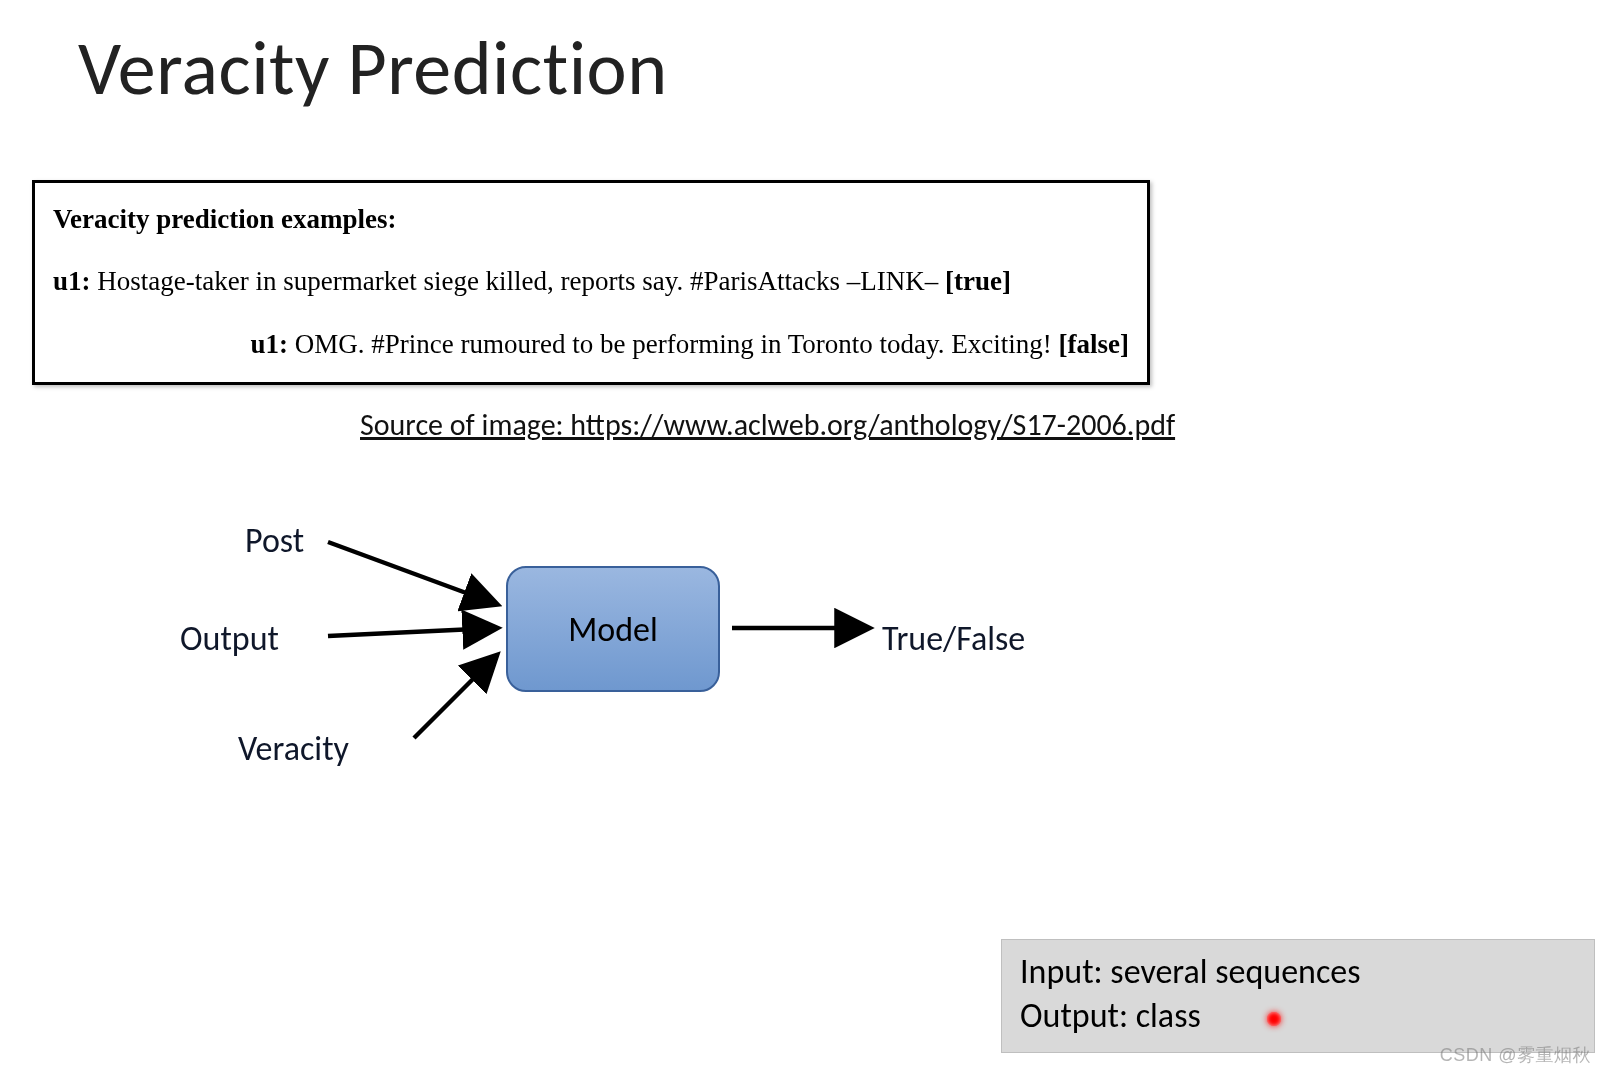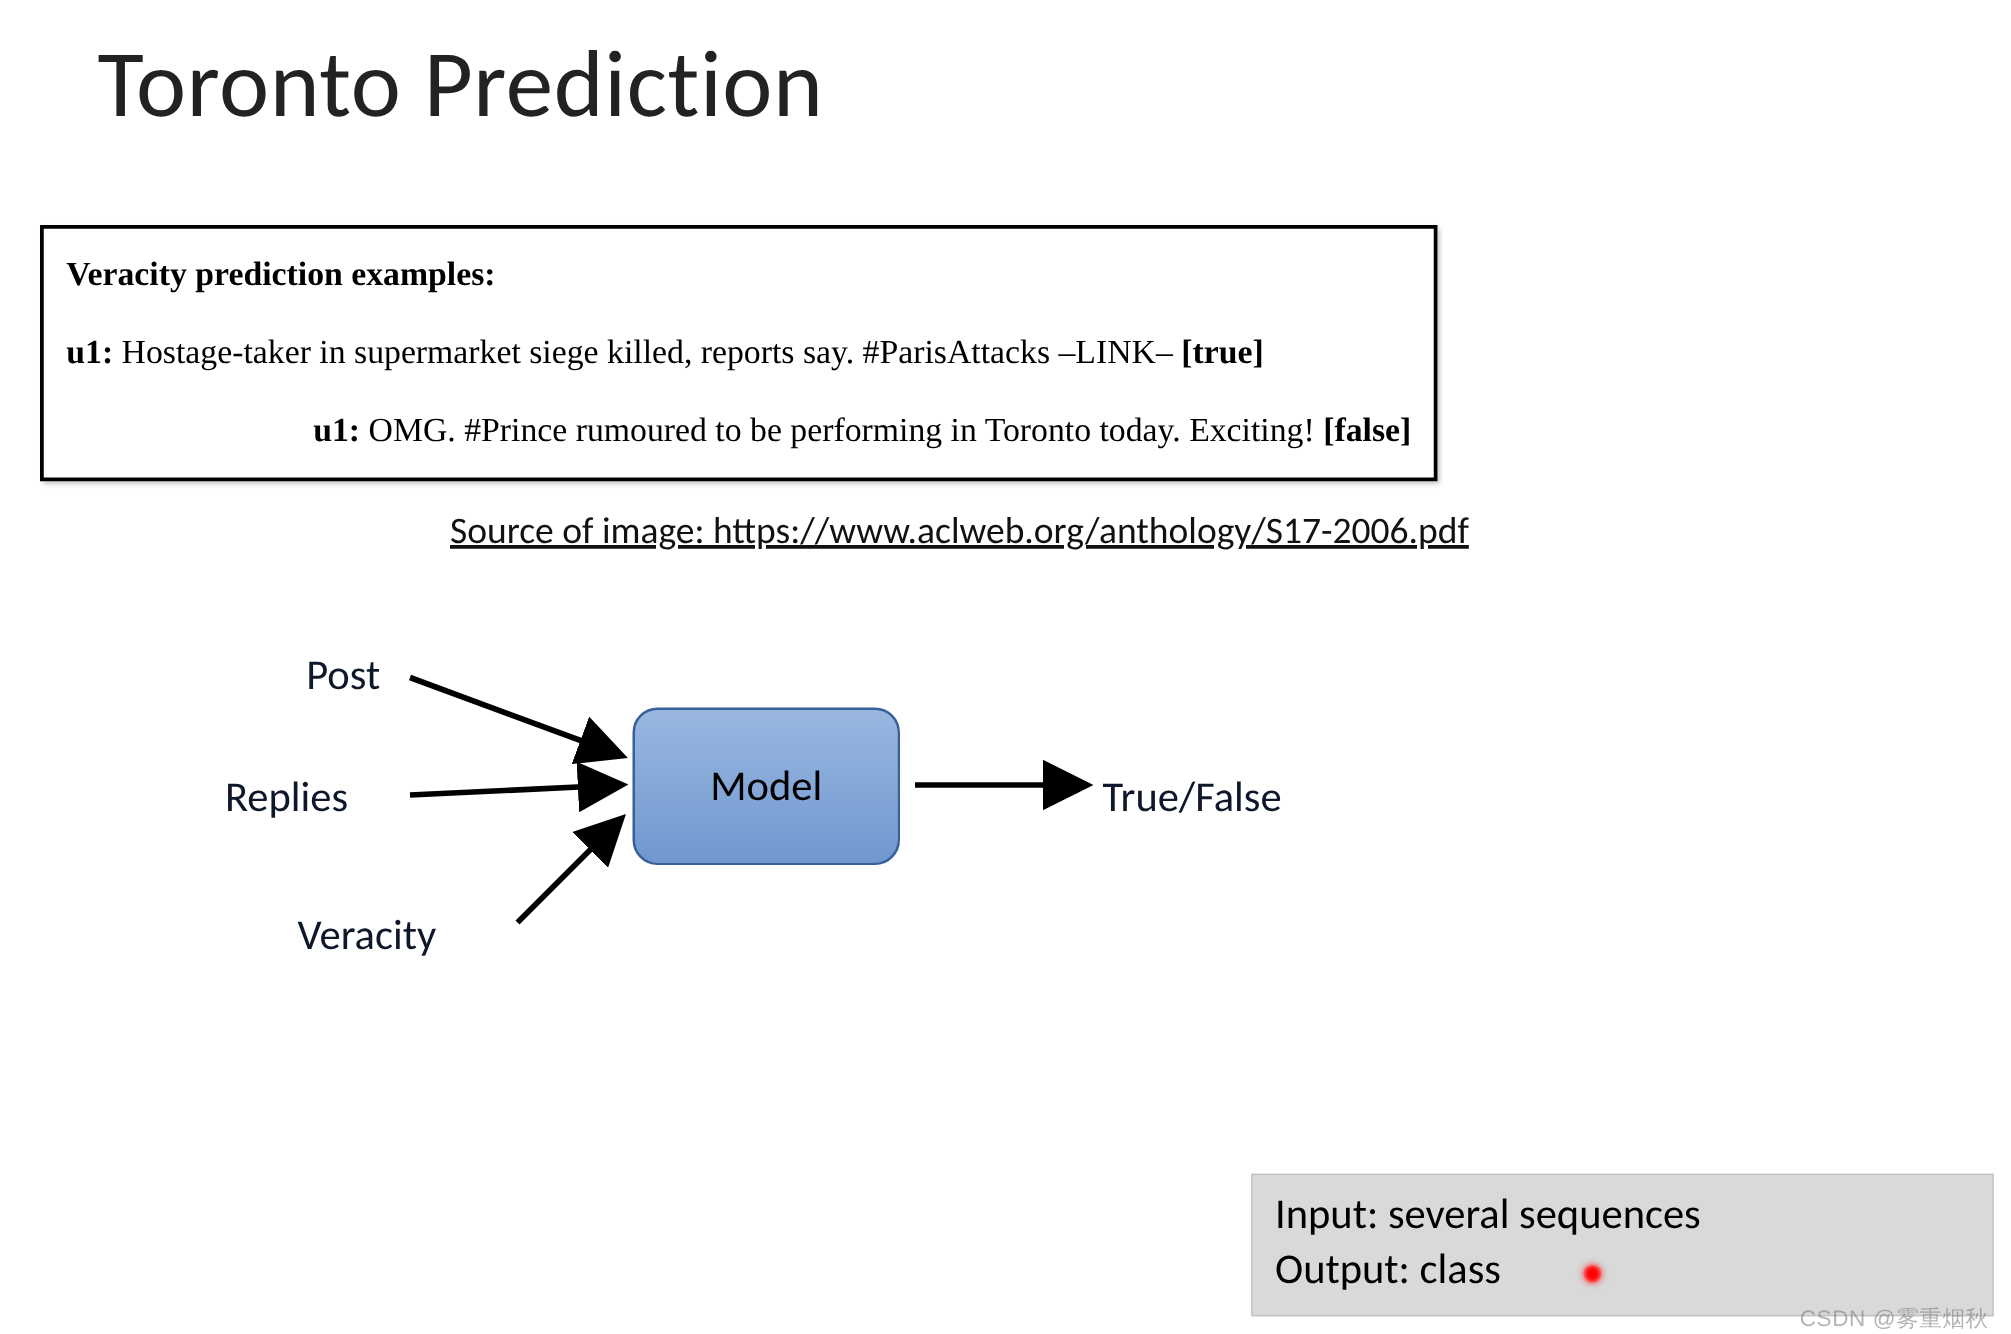--- a/index.html
+++ b/index.html
@@ -108,37 +108,37 @@
     bottom: 0px;
     font-size: 18px;
     color: rgba(120,120,120,0.55);
     font-family: Arial, sans-serif;
     letter-spacing: 0.5px;
   }
 </style>
 </head>
 <body>
 
-<div class="slide-title">Toronto Prediction</div>
+<div class="slide-title">Veracity Prediction</div>
 
 <div class="example-box">
   <div class="heading">Veracity prediction examples:</div>
   <div class="row">
     <span class="tag">u1:</span><span> Hostage-taker in supermarket siege killed, reports say. #ParisAttacks –LINK– </span><span class="flag">[true]</span>
   </div>
   <div class="row">
     <span class="tag">u1:</span><span> OMG. #Prince rumoured to be performing in Toronto today. Exciting! </span><span class="flag">[false]</span>
   </div>
 </div>
 
 <div class="source-line">Source of image: https://www.aclweb.org/anthology/S17-2006.pdf</div>
 
 <div class="diagram">
   <div class="dlabel post-label">Post</div>
-  <div class="dlabel replies-label">Replies</div>
+  <div class="dlabel replies-label">Output</div>
   <div class="dlabel wiki-label">Veracity</div>
   <div class="model-box">Model</div>
   <div class="dlabel output-label">True/False</div>
 
   <svg width="1050" height="340" style="position:absolute;top:0;left:0;pointer-events:none">
     <defs>
       <marker id="ah" viewBox="0 0 12 12" refX="10" refY="6" markerWidth="9" markerHeight="9" orient="auto-start-reverse">
         <path d="M0,0 L12,6 L0,12 z" fill="#000"></path>
       </marker>
     </defs>

